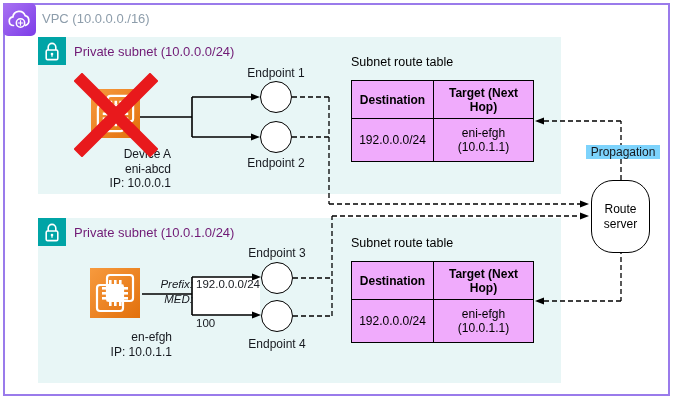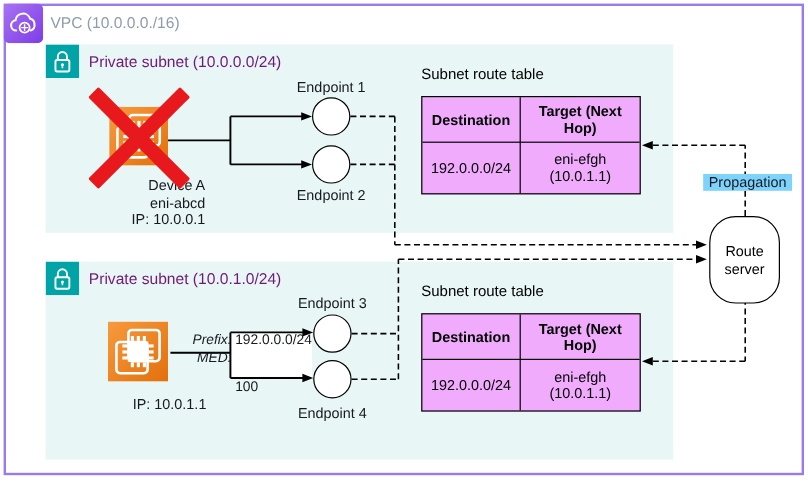--- a/index.html
+++ b/index.html
@@ -185,20 +185,21 @@
         <rect x="29" y="34" width="2.6" height="4"></rect>
       <rect x="12" y="19" width="4" height="2.6"></rect>
         <rect x="12" y="24" width="4" height="2.6"></rect>
         <rect x="12" y="29" width="4" height="2.6"></rect>
       <rect x="34" y="19" width="4" height="2.6"></rect>
         <rect x="34" y="24" width="4" height="2.6"></rect>
         <rect x="34" y="29" width="4" height="2.6"></rect>
     </g>
   </svg>
   <div class="dev-label dev-label-b">
+    <div>en-efgh</div>
     <div>IP: 10.0.1.1</div>
   </div>
 
   <div class="ann ann-right prefix-l">Prefix:</div>
   <div class="ann prefix-v">192.0.0.0/24</div>
   <div class="ann ann-right med-l">MED:</div>
   <div class="ann med-v">100</div>
 
   <div class="endpoint ep1"></div>
   <div class="endpoint ep2"></div>

